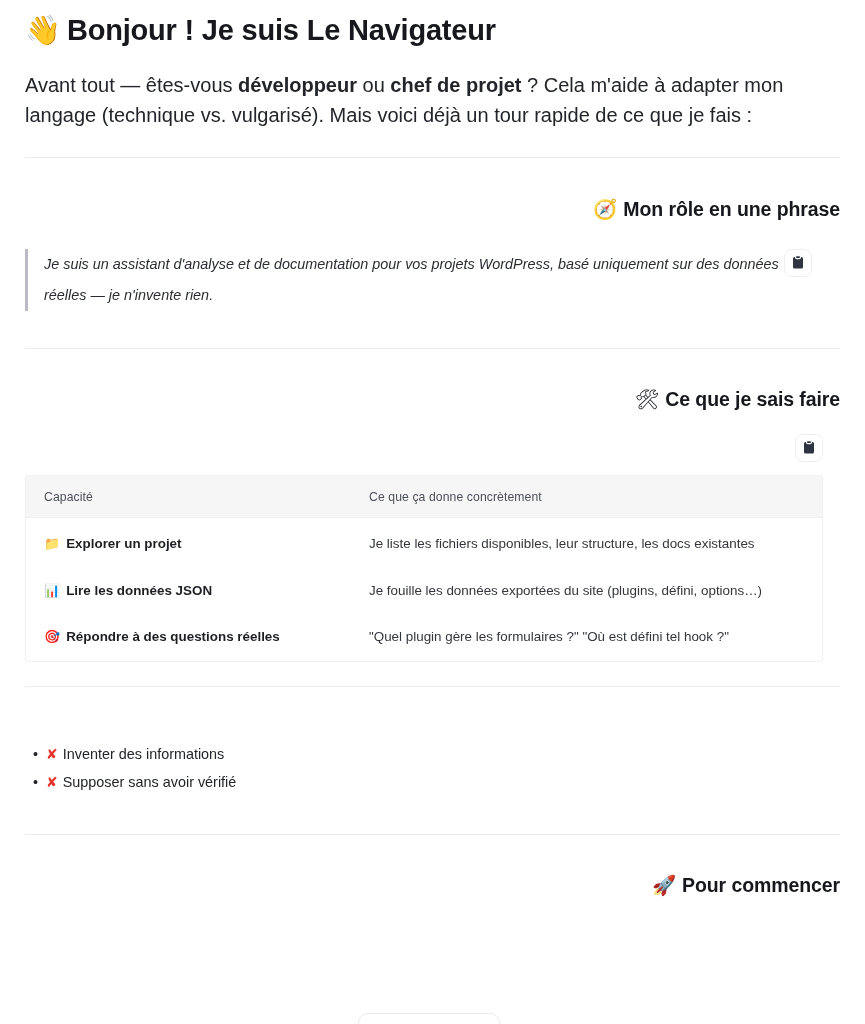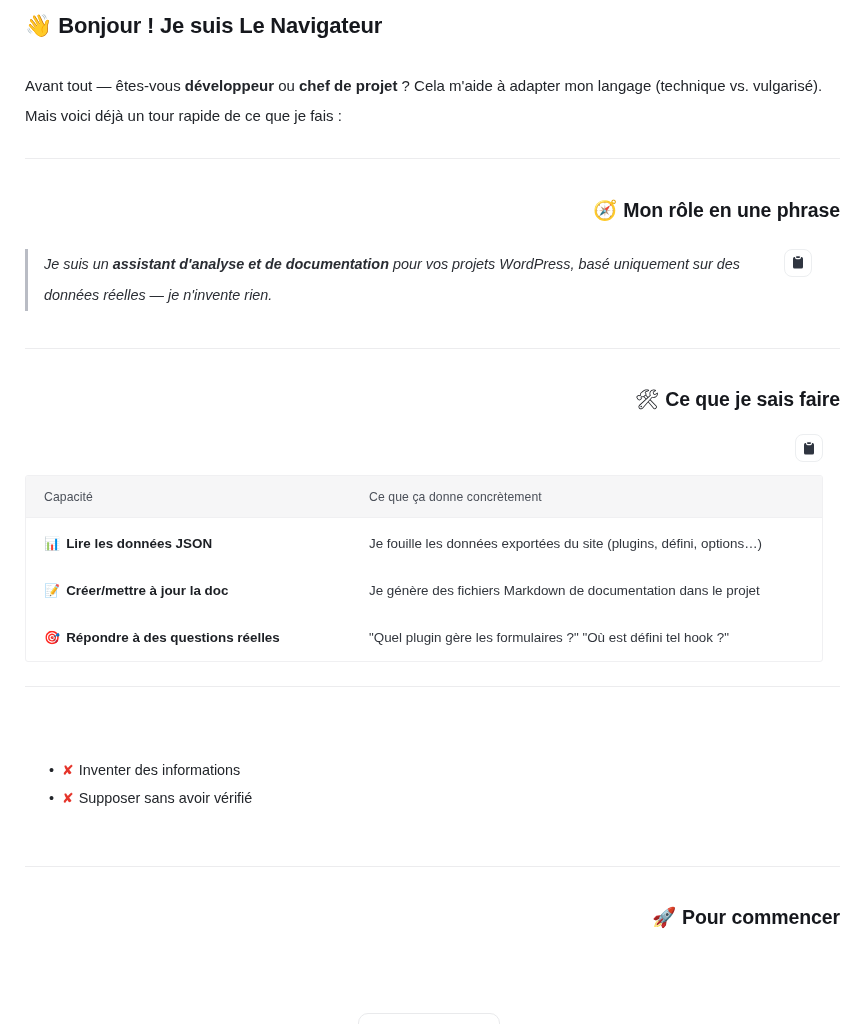--- a/index.html
+++ b/index.html
@@ -16,45 +16,45 @@
     -webkit-font-smoothing: antialiased;
   }
   .page {
     padding: 0 25px;
     box-sizing: border-box;
     width: 865px;
   }
 
   
   h1.doc-title {
-    font-size: 22px;
+    font-size: 29px;
     line-height: 1.25;
     font-weight: 700;
     letter-spacing: -0.2px;
-    margin: 12px 0 12px 0;
+    margin: 12px 0 3px 0;
     color: #16181d;
   }
   h2.doc-h2 {
     font-size: 19.5px;
     line-height: 1.3;
     font-weight: 700;
     letter-spacing: -0.1px;
     margin: 0;
     color: #16181d;
     text-align: right;
   }
   .emoji {
     font-family: "DejaVu Sans", sans-serif;
     font-weight: 400;
     display: inline-block;
   }
 
   
   p.body-text {
-    font-size: 15px;
+    font-size: 20px;
     line-height: 30px;
     margin: 0;
     color: #22252a;
   }
   p.body-text b { font-weight: 700; }
 
   
   hr.rule {
     border: 0;
     border-top: 1px solid #ececee;
@@ -72,21 +72,21 @@
     margin: 0;
     padding: 0 0 0 16px;
     border-left: 3px solid #b9bcc4;
     flex: 1 1 auto;
     font-style: italic;
     font-size: 14.4px;
     line-height: 31px;
     color: #2a2d33;
     max-width: 740px;
   }
-  blockquote.quote b { font-weight: 700; font-style: italic; }
+  blockquote.quote b { font-weight: 400; font-style: italic; }
 
   
   .copy-btn {
     width: 28px;
     height: 28px;
     border: 1px solid #eceef0;
     border-radius: 8px;
     background: #ffffff;
     display: flex;
     align-items: center;
@@ -139,21 +139,21 @@
   table.cap-table col.c1 { width: 325px; }
   .cell-emoji {
     font-family: "DejaVu Sans", sans-serif;
     font-weight: 400;
     margin-right: 6px;
     font-size: 13px;
   }
 
   
   ul.dont-list {
-    margin: 16px;
+    margin: 0;
     padding: 0 0 0 21px;
     list-style: none;
   }
   ul.dont-list li {
     font-size: 14.4px;
     line-height: 28px;
     color: #22252a;
     position: relative;
   }
   ul.dont-list li::before {
@@ -243,26 +243,26 @@
           <col>
         </colgroup>
       <thead>
         <tr>
           <th>Capacité</th>
           <th>Ce que ça donne concrètement</th>
         </tr>
       </thead>
       <tbody>
         <tr>
+          <td class="cap"><span class="cell-emoji">📁</span><span>Explorer un projet</span></td>
+          <td>Je liste les fichiers disponibles, leur structure, les docs existantes</td>
+        </tr>
+        <tr>
           <td class="cap"><span class="cell-emoji">📊</span><span>Lire les données JSON</span></td>
           <td>Je fouille les données exportées du site (plugins, défini, options…)</td>
-        </tr>
-        <tr>
-          <td class="cap"><span class="cell-emoji">📝</span><span>Créer/mettre à jour la doc</span></td>
-          <td>Je génère des fichiers Markdown de documentation dans le projet</td>
         </tr>
         <tr>
           <td class="cap"><span class="cell-emoji">🎯</span><span>Répondre à des questions réelles</span></td>
           <td>"Quel plugin gère les formulaires ?" "Où est défini tel hook ?"</td>
         </tr>
       </tbody>
     </table>
   </div>
 
   <div style="height:24px"></div>

